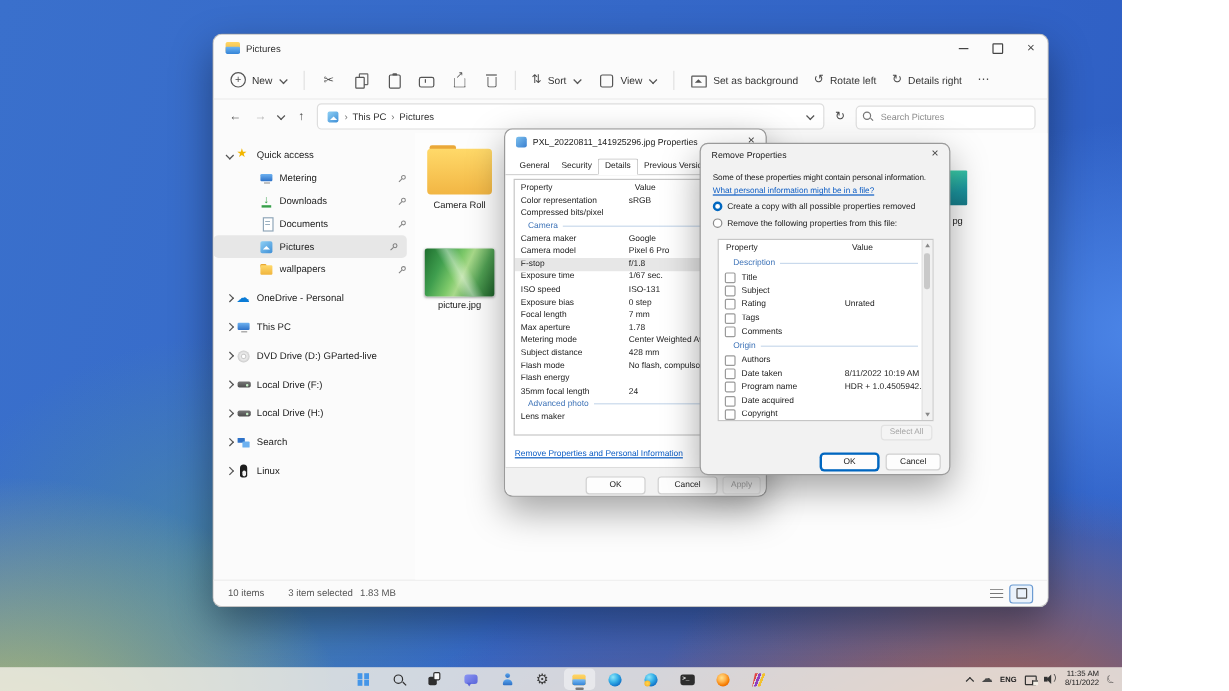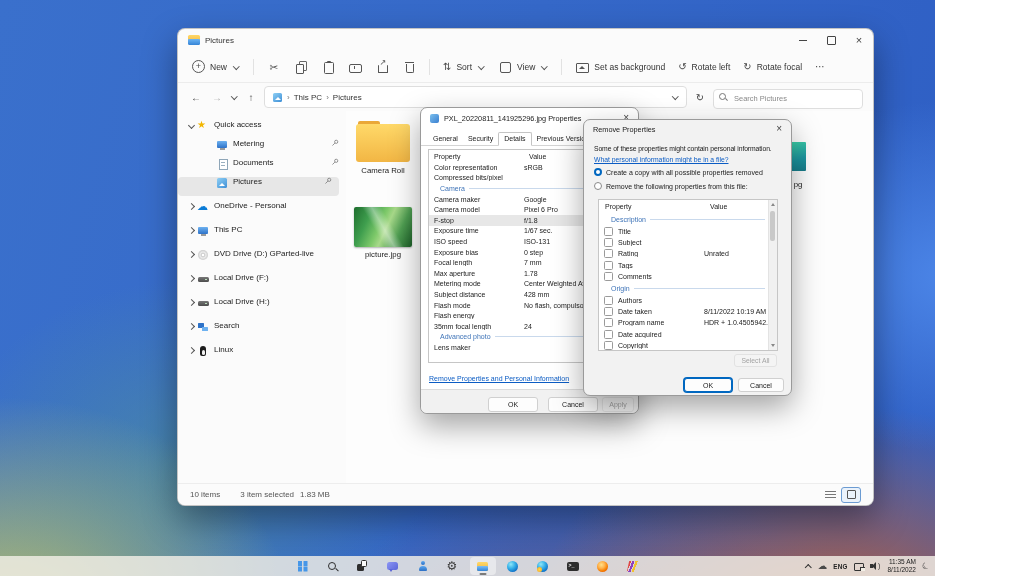--- a/index.html
+++ b/index.html
@@ -55,21 +55,21 @@
   .crumbsep{color:#777;font-size:8px}
   .searchbox{width:150px;height:20px;position:relative;flex:none}
   .searchbox input{width:100%;height:100%;box-sizing:border-box;border:1px solid #dedede;border-radius:4px;background:#fff;padding:0 4px 0 20px;font-size:7.5px;font-family:inherit;color:#333;outline:none}
   .searchbox input::placeholder{color:#8a8a8a}
   .mag{position:absolute;left:5px;top:5px;width:10px;height:10px}
   .mag::before{content:"";position:absolute;left:1px;top:1px;width:5px;height:5px;border:1px solid #777;border-radius:50%}
   .mag::after{content:"";position:absolute;left:7px;top:7px;width:3px;height:1px;background:#777;transform:rotate(45deg)}
 
   .bodyrow{flex:1;display:flex;min-height:0}
   .sidebar{width:168px;flex:none;padding-top:9px;overflow:hidden}
-  .side-item{display:flex;align-items:flex-start;height:19px;padding-right:7px;color:#222}
+  .side-item{display:flex;align-items:center;height:19px;padding-right:7px;color:#222}
   .side-item.lvl0{padding-left:8px;margin-top:5px}
   .side-item.lvl0:first-child{margin-top:0}
   .side-item.lvl1{padding-left:27px}
   .side-item.sel{background:#e7e7e7;border-radius:4px;margin-right:7px}
   .side-label{flex:1;font-size:8px;white-space:nowrap;overflow:hidden;margin-left:5px}
   .pin{opacity:.8;margin-left:4px;display:inline-flex}
   .exp{width:11px;height:11px;position:relative;flex:none}
   .exp.down::before{content:"";position:absolute;left:3px;top:2.5px;width:4px;height:4px;border-right:1.2px solid #555;border-bottom:1.2px solid #555;transform:rotate(45deg)}
   .exp.right::before{content:"";position:absolute;left:2.5px;top:3px;width:4px;height:4px;border-right:1.2px solid #555;border-bottom:1.2px solid #555;transform:rotate(-45deg)}
 
@@ -267,21 +267,21 @@
       <div class="tbtn">
         <span class="ti ti-bg"></span>
         <span>Set as background</span>
       </div>
       <div class="tbtn">
         <span class="glyph">↺</span>
         <span>Rotate left</span>
       </div>
       <div class="tbtn">
         <span class="glyph">↻</span>
-        <span>Rotate focal</span>
+        <span>Details right</span>
       </div>
       <div class="tbtn">
           <span class="glyph">⋯</span>
         </div>
     </div>
 
     <div class="addressbar">
       <span class="navbtn">←</span>
       <span class="navbtn dim">→</span>
       <span class="chev"></span>
@@ -316,35 +316,61 @@
               <svg width="8" height="8" viewBox="0 0 12 12">
                 <g fill="none" stroke="#666" stroke-width="1.3">
                   <circle cx="7.8" cy="4.2" r="2.4"></circle>
                   <path d="M5.9 6.1L2.2 9.8"></path>
                 </g>
               </svg>
             </span>
           </div>
           <div class="side-item lvl1">
             <span class="exp"></span>
+            <span class="fi fi-download"></span>
+            <span class="side-label">Downloads</span>
+            <span class="pin">
+              <svg width="8" height="8" viewBox="0 0 12 12">
+                <g fill="none" stroke="#666" stroke-width="1.3">
+                  <circle cx="7.8" cy="4.2" r="2.4"></circle>
+                  <path d="M5.9 6.1L2.2 9.8"></path>
+                </g>
+              </svg>
+            </span>
+          </div>
+          <div class="side-item lvl1">
+            <span class="exp"></span>
             <span class="fi fi-document"></span>
             <span class="side-label">Documents</span>
             <span class="pin">
               <svg width="8" height="8" viewBox="0 0 12 12">
                 <g fill="none" stroke="#666" stroke-width="1.3">
                   <circle cx="7.8" cy="4.2" r="2.4"></circle>
                   <path d="M5.9 6.1L2.2 9.8"></path>
                 </g>
               </svg>
             </span>
           </div>
           <div class="side-item lvl1 sel">
             <span class="exp"></span>
             <span class="fi fi-picture"></span>
             <span class="side-label">Pictures</span>
+            <span class="pin">
+              <svg width="8" height="8" viewBox="0 0 12 12">
+                <g fill="none" stroke="#666" stroke-width="1.3">
+                  <circle cx="7.8" cy="4.2" r="2.4"></circle>
+                  <path d="M5.9 6.1L2.2 9.8"></path>
+                </g>
+              </svg>
+            </span>
+          </div>
+          <div class="side-item lvl1">
+            <span class="exp"></span>
+            <span class="fi fi-folder"></span>
+            <span class="side-label">wallpapers</span>
             <span class="pin">
               <svg width="8" height="8" viewBox="0 0 12 12">
                 <g fill="none" stroke="#666" stroke-width="1.3">
                   <circle cx="7.8" cy="4.2" r="2.4"></circle>
                   <path d="M5.9 6.1L2.2 9.8"></path>
                 </g>
               </svg>
             </span>
           </div>
           <div class="side-item lvl0">

